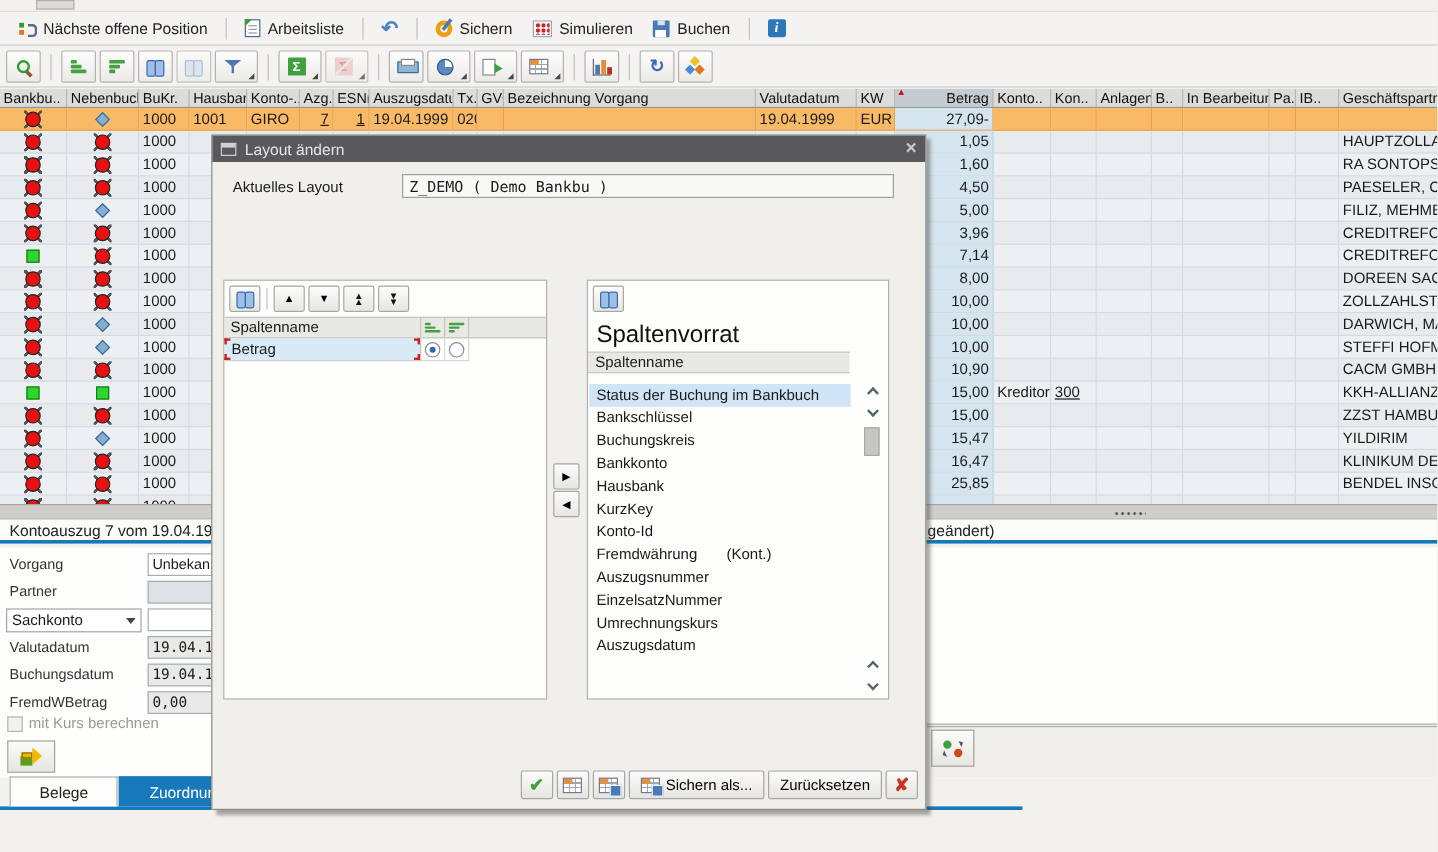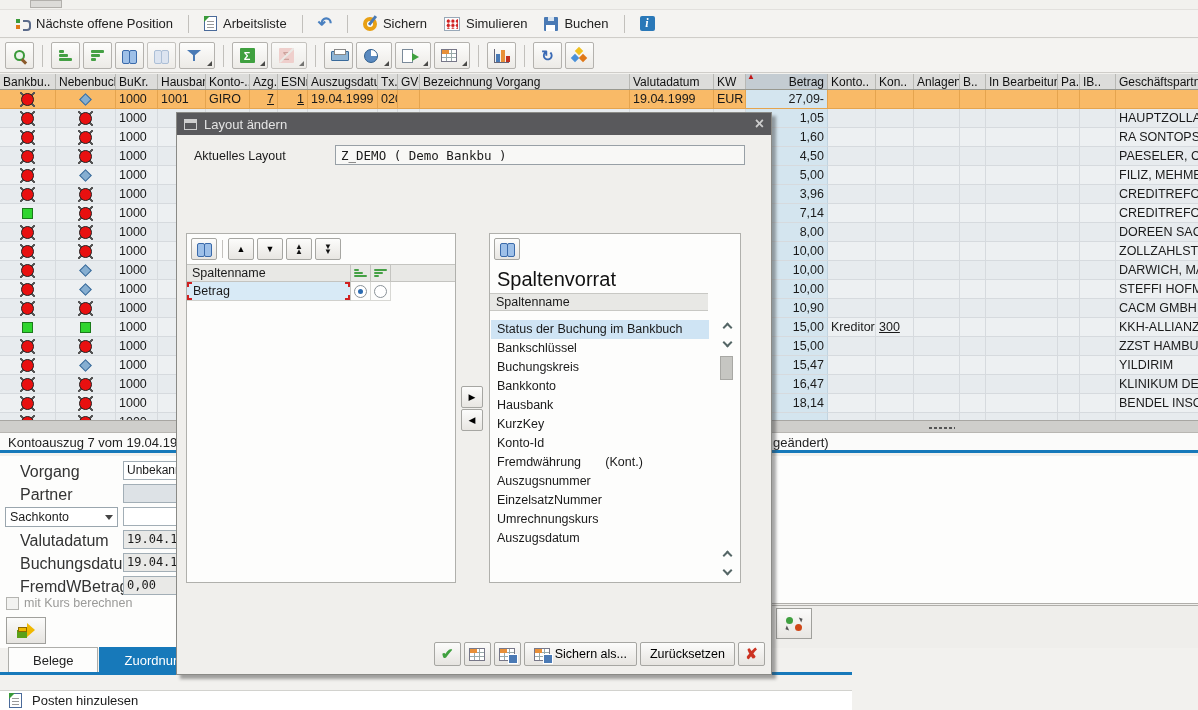--- a/index.html
+++ b/index.html
@@ -119,21 +119,21 @@
   .sect{position:absolute;top:433px;left:0;width:1198px;height:20px;background:#fbfbfa;border-bottom:3px solid #1779ba;font-size:13px;color:#222}
   .sect .lfrag{position:absolute;left:8px;top:2px;white-space:nowrap}
   .sect .rfrag{position:absolute;left:773px;top:2px;white-space:nowrap}
   .content-band{position:absolute;top:456px;left:0;width:1198px;height:192px;background:#fdfdfc}
   .right-strip{position:absolute;top:603px;left:772px;width:426px;height:45px;background:#efeeeb;border-top:3px double #b0aeaa}
   .btn-toggle{position:absolute;left:776px;top:608px;width:36px;height:31px;border:1px solid #a0a09c;background:linear-gradient(#fbfbfa,#e8e6e2);display:flex;align-items:center;justify-content:center}
 
   
   .form{position:absolute;left:0;top:456px;width:340px;height:190px}
   .frow{position:absolute;left:0;height:20px;width:340px}
-  .frow .flabel{position:absolute;left:20px;top:2px;font-size:16px;color:#333;white-space:nowrap}
+  .frow .flabel{position:absolute;left:8px;top:2px;font-size:12px;color:#333;white-space:nowrap}
   .fld{position:absolute;left:123px;top:0;width:86px;height:19px;border:1px solid #a2aeb6;background:#fff;font-size:12px;padding:1px 3px;overflow:hidden;white-space:nowrap}
   .fld.ro{background:#dde2e6}
   .fld.mono{background:#e9e9e7;font-family:"DejaVu Sans Mono","Liberation Mono",monospace;font-size:12px}
   .combo{position:absolute;left:5px;top:0;width:113px;height:20px;border:1px solid #9aa6ae;background:#fff;font-size:12.5px;padding:2px 4px;display:flex;align-items:center}
   .combo .cchev{position:absolute;right:4px;top:7px;border-left:4px solid transparent;border-right:4px solid transparent;border-top:5px solid #444}
   .chkrow{position:absolute;left:6px;top:140px;display:flex;align-items:center;gap:5px;color:#9a9a98;font-size:12.5px}
   .chkbox{width:13px;height:13px;border:1px solid #b4b4b0;background:#f2f2f0;display:inline-block}
   .btn-exec{position:absolute;left:6px;top:161px;width:40px;height:27px;border:1px solid #a0a09c;background:linear-gradient(#fbfbfa,#e6e4e0);display:flex;align-items:center;justify-content:center}
 
   
@@ -940,21 +940,21 @@
           <div class="tcell" style="flex: 0 0 44px;"></div>
           <div class="tcell right" style="flex: 0 0 28px;"></div>
           <div class="tcell right" style="flex: 0 0 30px;"></div>
           <div class="tcell" style="flex: 0 0 70px;"></div>
           <div class="tcell" style="flex: 0 0 20px;"></div>
           <div class="tcell" style="flex: 0 0 22px;"></div>
           <div class="tcell" style="flex: 0 0 210px;"></div>
           <div class="tcell" style="flex: 0 0 84px;"></div>
           <div class="tcell" style="flex: 0 0 32px;"></div>
           <div class="tcell right betrag" style="flex: 0 0 82px;">
-            <span>18,14</span>
+            <span>25,85</span>
           </div>
           <div class="tcell" style="flex: 0 0 48px;"></div>
           <div class="tcell" style="flex: 0 0 38px;"></div>
           <div class="tcell" style="flex: 0 0 46px;"></div>
           <div class="tcell" style="flex: 0 0 26px;"></div>
           <div class="tcell" style="flex: 0 0 72px;"></div>
           <div class="tcell" style="flex: 0 0 22px;"></div>
           <div class="tcell" style="flex: 0 0 36px;"></div>
           <div class="tcell" style="flex: 0 0 120px;">
             <span>BENDEL INSOL</span>
@@ -1049,24 +1049,20 @@
         <span class="flabel">FremdWBetrag</span>
         <div class="fld mono">0,00</div>
       </div>
     </div>
 
   <div class="btabs">
       <div class="btab">Belege</div>
       <div class="btab active">Zuordnung</div>
     </div>
 
-  <div class="bbar">
-    <span class="ico-worklist"></span>
-    <span>Posten hinzulesen</span>
-  </div>
 
   <div class="dlg">
     <div class="dlg-title">
       <span class="winico"></span>
       <span>Layout ändern</span>
       <span class="dlg-close">×</span>
     </div>
     <span class="dlg-label">Aktuelles Layout</span>
     <div class="dlg-field">Z_DEMO ( Demo Bankbu )</div>
 

